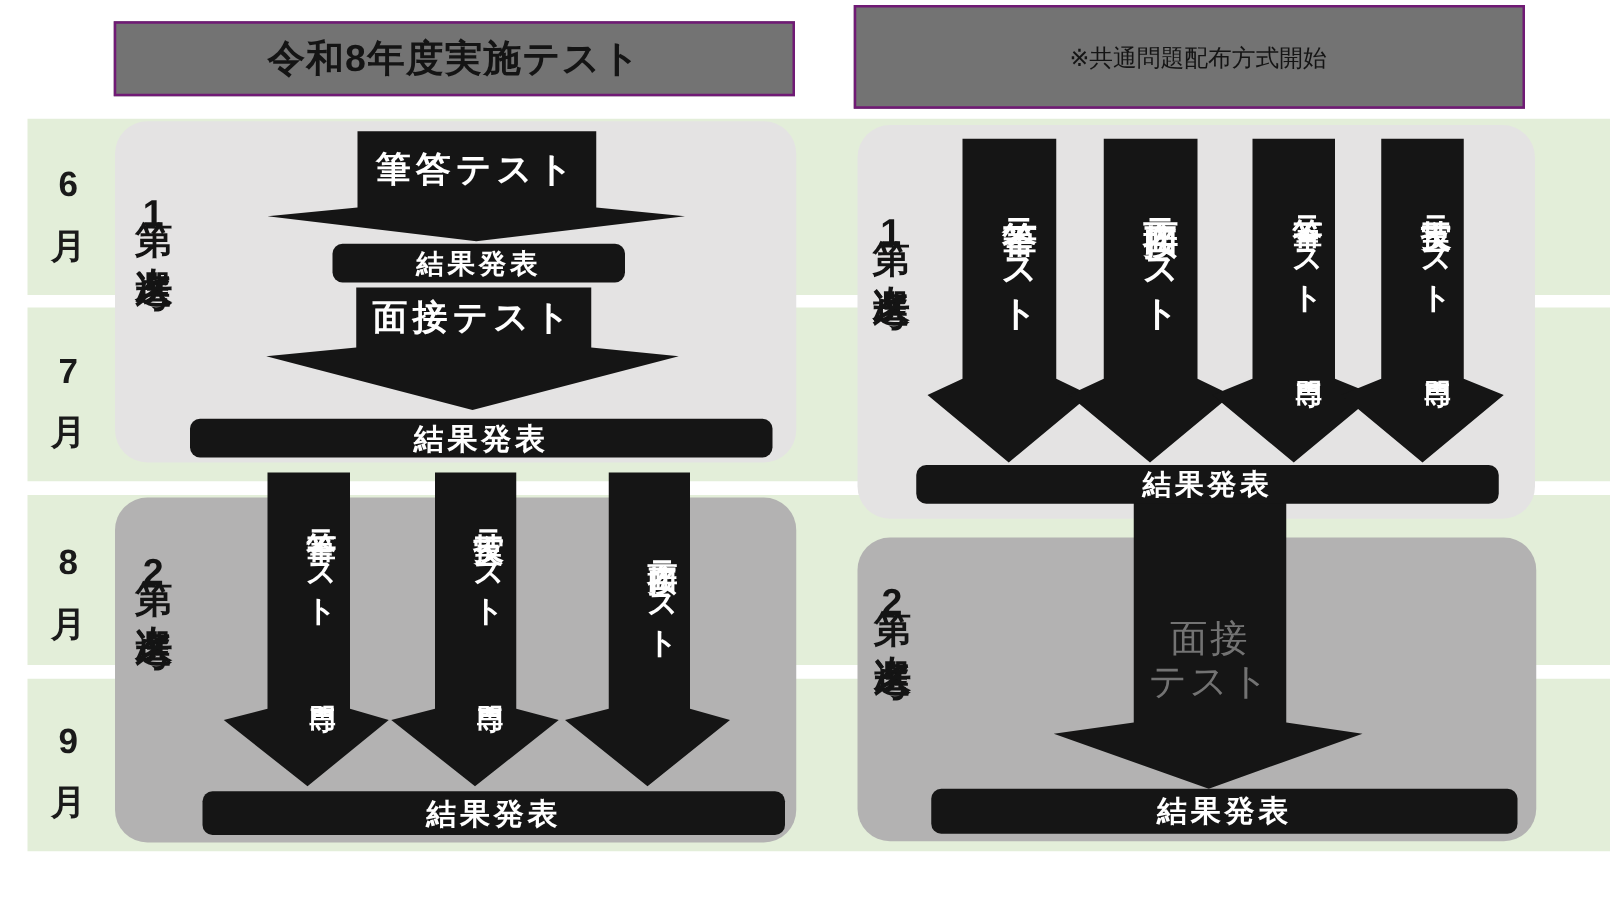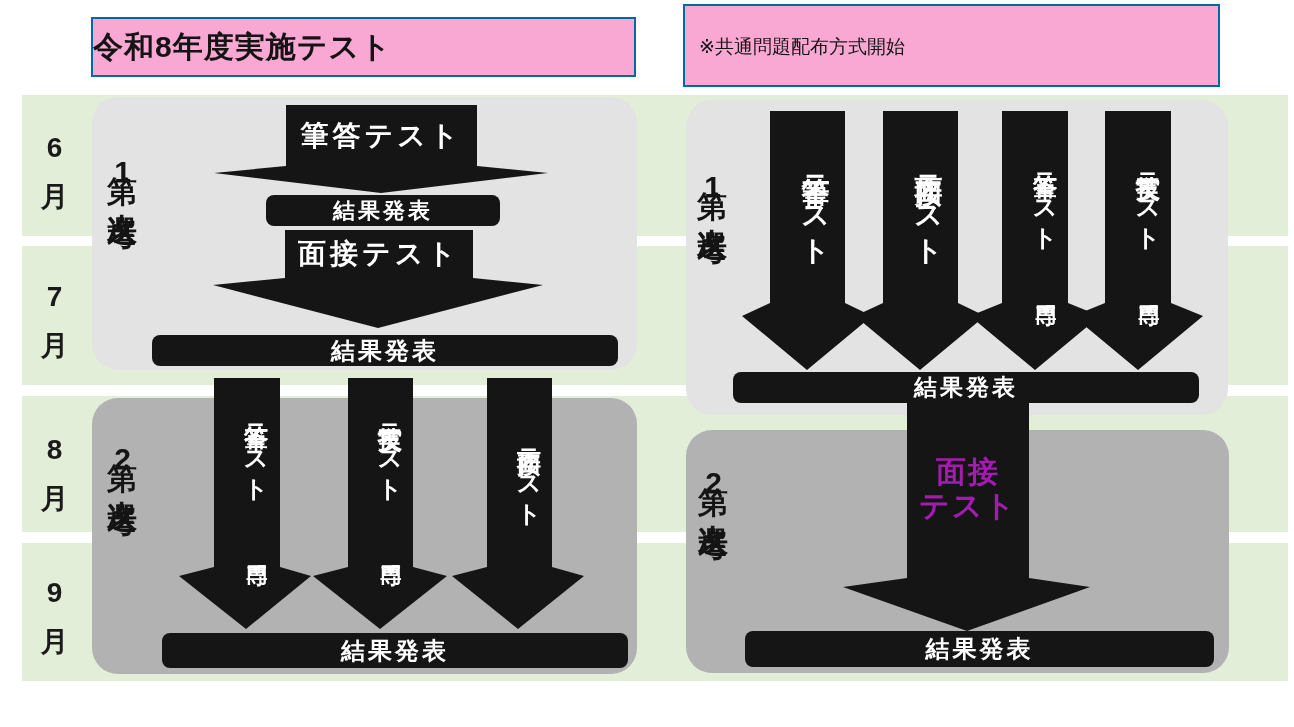--- a/index.html
+++ b/index.html
@@ -7,22 +7,22 @@
     position:relative;width:1294px;height:727px;background:#ffffff;overflow:hidden;
     font-family:"Liberation Sans","DejaVu Sans",sans-serif;color:#141414;
   }
   .band{position:absolute;left:22px;width:1266px;background:#e3eed9;}
   .month{
     position:absolute;left:24px;width:44px;display:flex;justify-content:center;
     writing-mode:vertical-rl;text-orientation:upright;
     font-size:28px;font-weight:600;letter-spacing:0;line-height:1;color:#1a1a1a;
   }
   .hdr{
-    position:absolute;background:#f9a8d4;border:2px solid #0369a1;
-    display:flex;flex-direction:column;align-items:flex-start;justify-content:center;
+    position:absolute;background:#737373;border:2px solid #701a75;
+    display:flex;flex-direction:column;align-items:center;justify-content:center;
   }
   .hdr-title{font-size:30px;font-weight:bold;letter-spacing:1px;}
   .hdr-sub{font-size:19px;font-weight:500;margin-top:2px;margin-left:14px;}
   .panel{position:absolute;border-radius:26px;}
   .panel.light{background:#e4e3e3;}
   .panel.dark{background:#b3b2b2;}
   .vlabel{
     position:absolute;width:40px;display:flex;justify-content:center;
     writing-mode:vertical-rl;text-orientation:upright;
     font-size:30px;font-weight:bold;letter-spacing:2px;line-height:1.05;color:#141414;
@@ -40,21 +40,21 @@
   .vtext{
     position:absolute;width:44px;display:flex;justify-content:center;
     writing-mode:vertical-rl;text-orientation:upright;
     color:#ffffff;font-weight:bold;line-height:1;letter-spacing:0;
   }
   .vtext.main24{font-size:24px;}
   .vtext.main28{font-size:28px;}
   .vtext.sub{font-size:21px;}
   .r2-arrow-text{
     position:absolute;display:flex;flex-direction:column;align-items:center;justify-content:center;
-    color:#a21caf;font-weight:bold;font-size:30px;line-height:1.12;letter-spacing:2px;text-align:center;
+    color:#737373;font-weight:normal;font-size:30px;line-height:1.12;letter-spacing:2px;text-align:center;margin-top:40px;
   }
 </style>
 </head>
 <body>
 
 <div id="stage">
 
   <div class="band" style="top:95px;height:141px;"></div>
   <div class="band" style="top:246px;height:139px;"></div>
   <div class="band" style="top:396px;height:136px;"></div>

